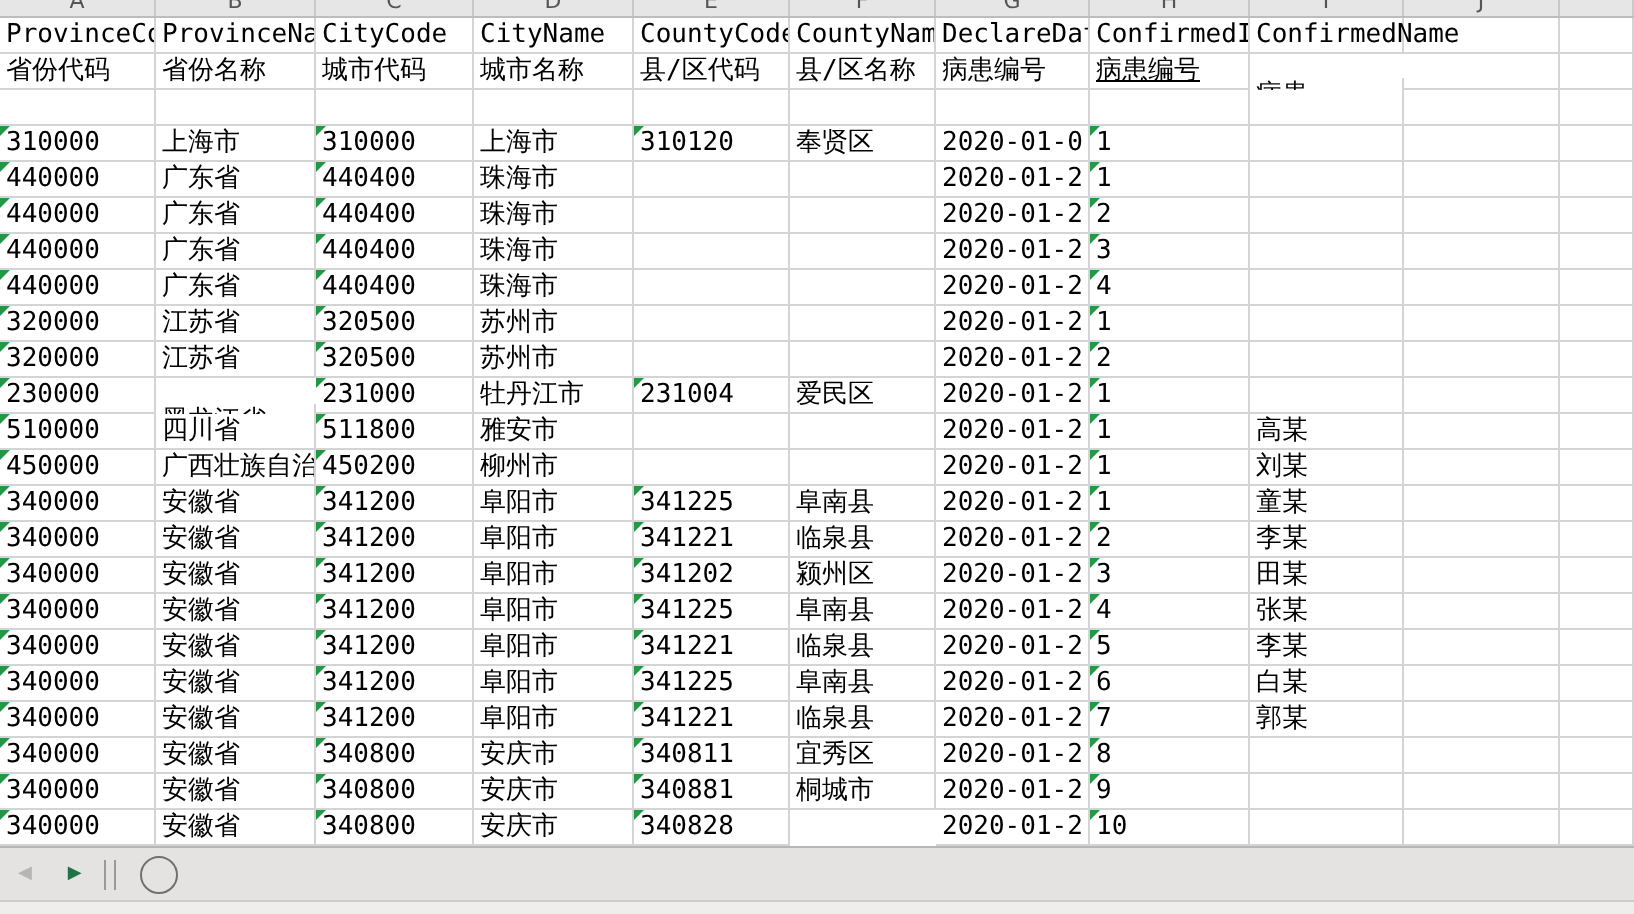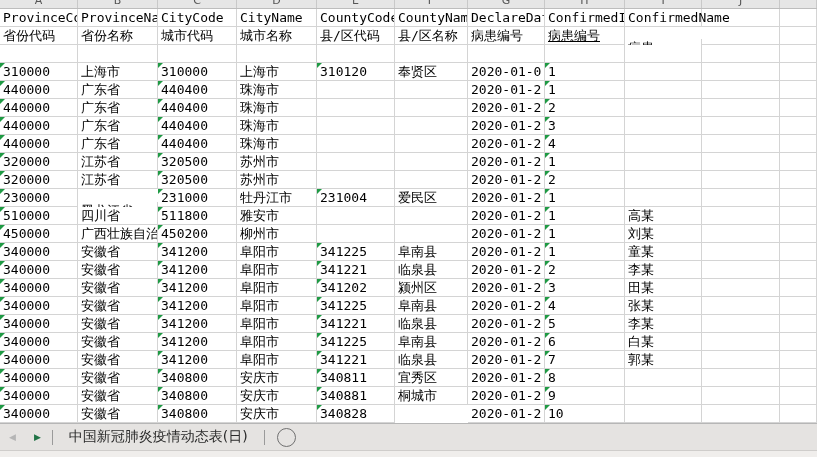--- a/index.html
+++ b/index.html
@@ -379,23 +379,20 @@
         <div class="cell" style="width: 77px;"><span></span></div>
         <div class="cell" style="width: 78px;"><span></span></div>
         <div class="cell" style="width: 37px;"><span></span></div>
       </div>
     </div>
 
   <div class="tabbar">
     <span class="nav-arrow prev">◀</span>
     <span class="nav-arrow next">▶</span>
     <span class="tab-divider"></span>
-    <div class="tab">
-      <span>中国新冠肺炎疫情动态表(日)</span>
-    </div>
     <span class="tab-divider"></span>
     <span class="add-btn">
       
     </span>
 
   </div>
 
   <div class="statusbar"></div>
 </div>
 

